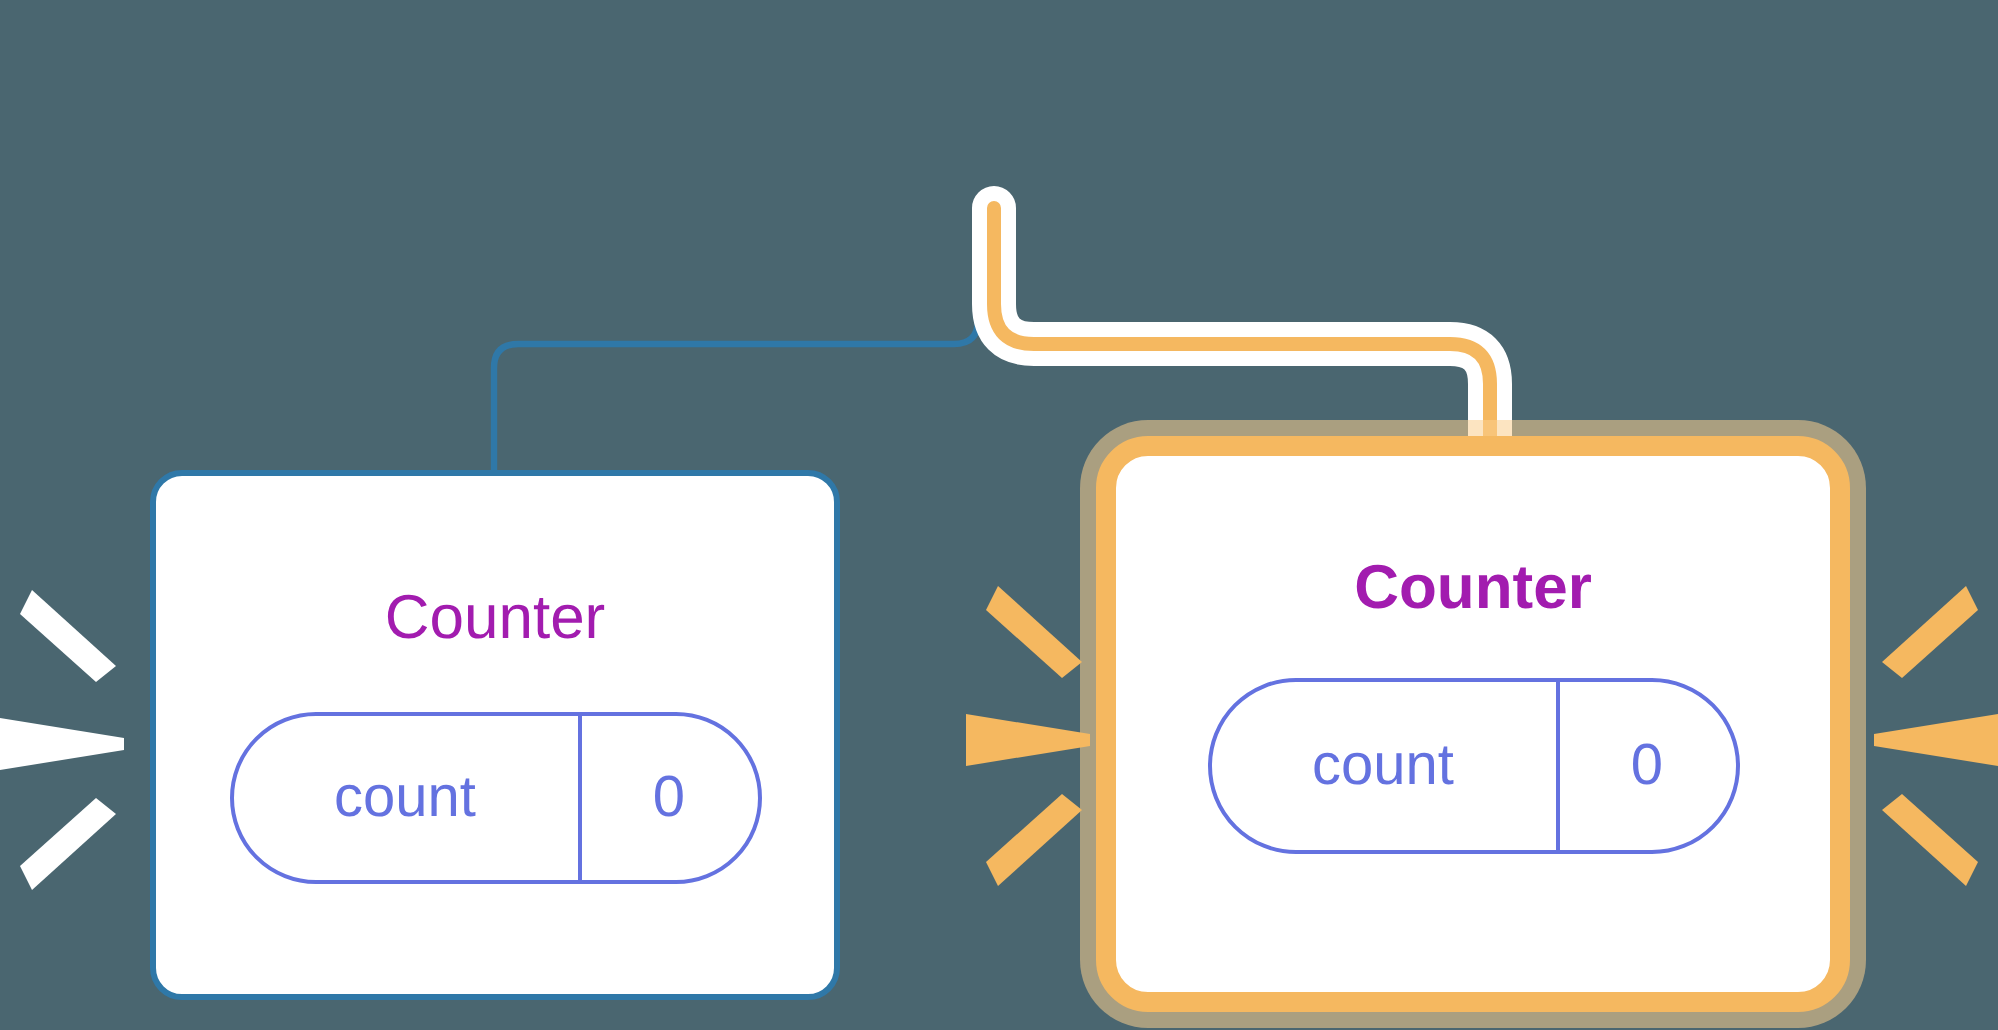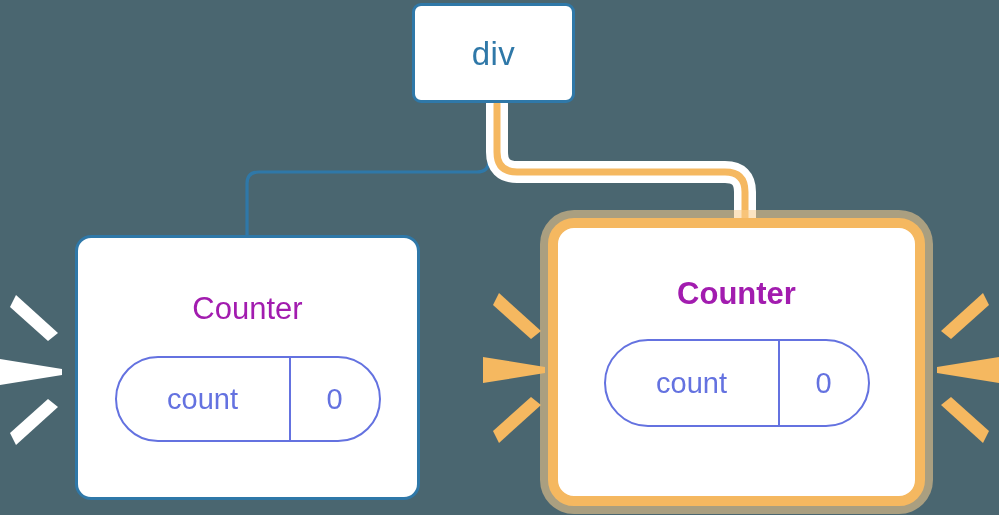--- a/index.html
+++ b/index.html
@@ -141,23 +141,20 @@
 <div id="stage">
 
   <svg id="wires" viewBox="0 0 999 515" xmlns="http://www.w3.org/2000/svg">
 
     <path d="M 489 106 L 489 160 Q 489 172 477 172 L 259 172 Q 247 172 247 184 L 247 236" fill="none" stroke="#2f78a8" stroke-width="3.2" stroke-linecap="round" stroke-linejoin="round"></path>
 
     <path d="M 497 104 L 497 152 Q 497 172 517 172 L 725 172 Q 745 172 745 192 L 745 232" fill="none" stroke="#ffffff" stroke-width="22" stroke-linecap="round" stroke-linejoin="round"></path>
     <path d="M 497 104 L 497 152 Q 497 172 517 172 L 725 172 Q 745 172 745 192 L 745 232" fill="none" stroke="#f5b860" stroke-width="7" stroke-linecap="round" stroke-linejoin="round"></path>
   </svg>
 
-  <div class="node node-div">
-    <div class="node-title">div</div>
-  </div>
 
   <div class="node node-counter-plain">
     <div class="counter-title">Counter</div>
     <div class="pill">
       <div class="pill-key">count</div>
       <div class="pill-val">0</div>
     </div>
   </div>
 
   <div class="node node-counter-active">

